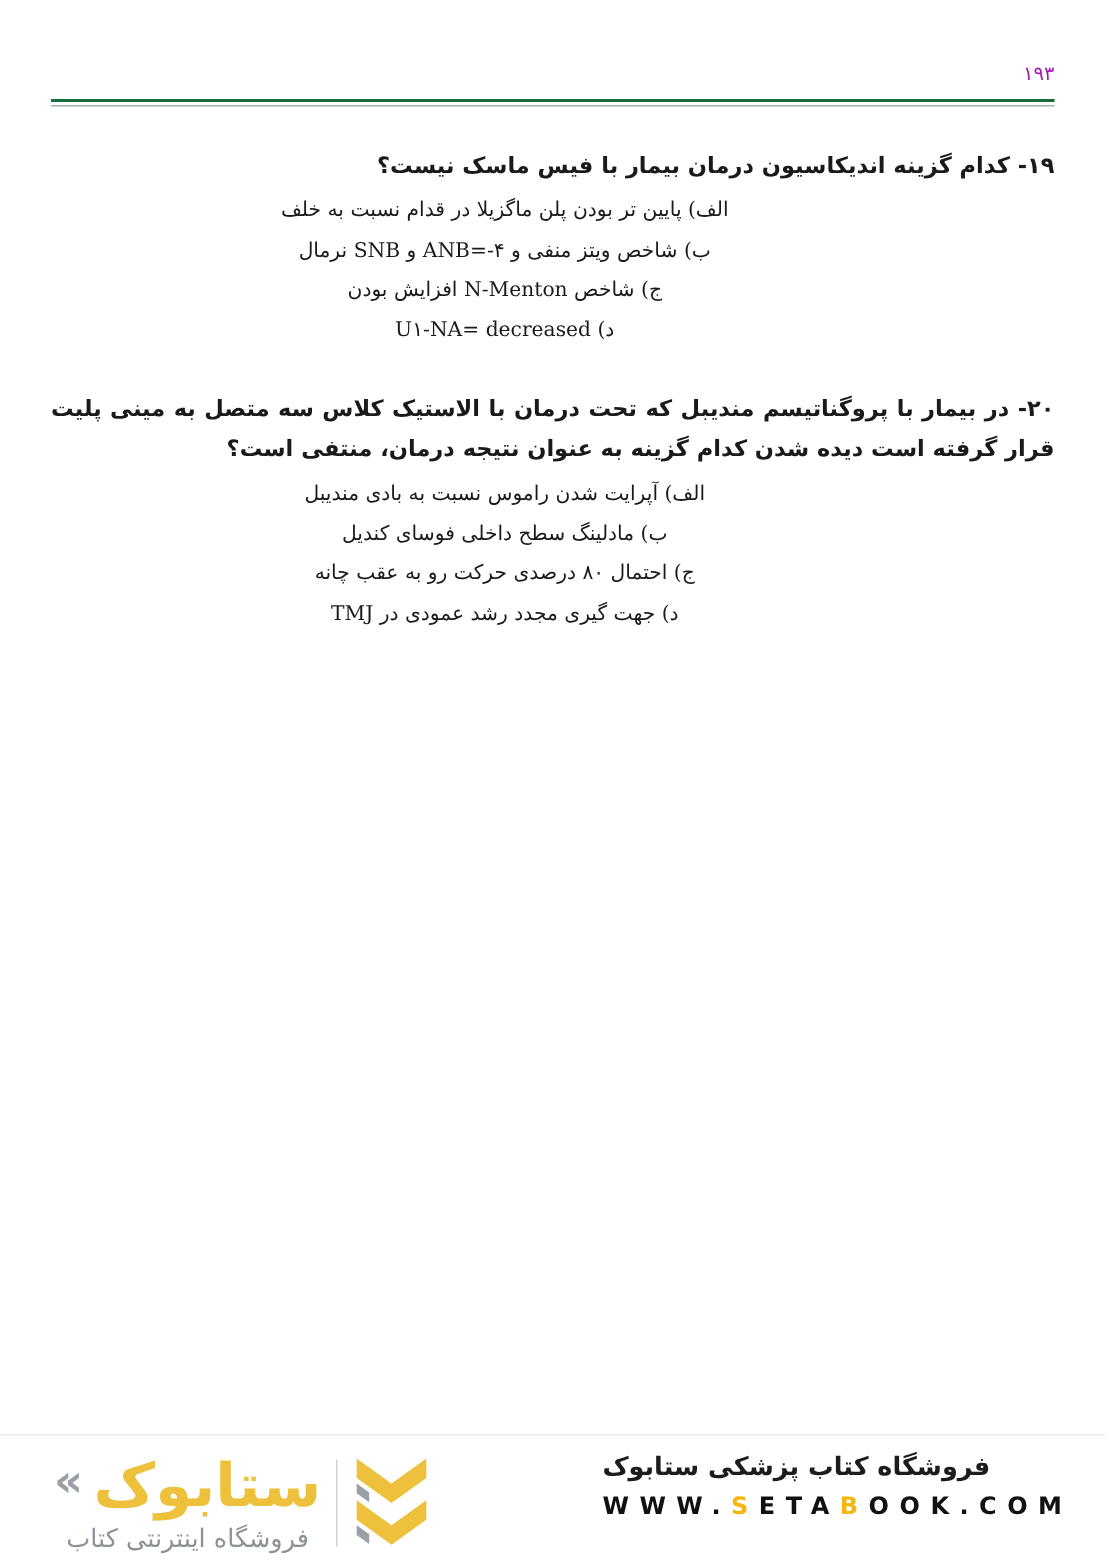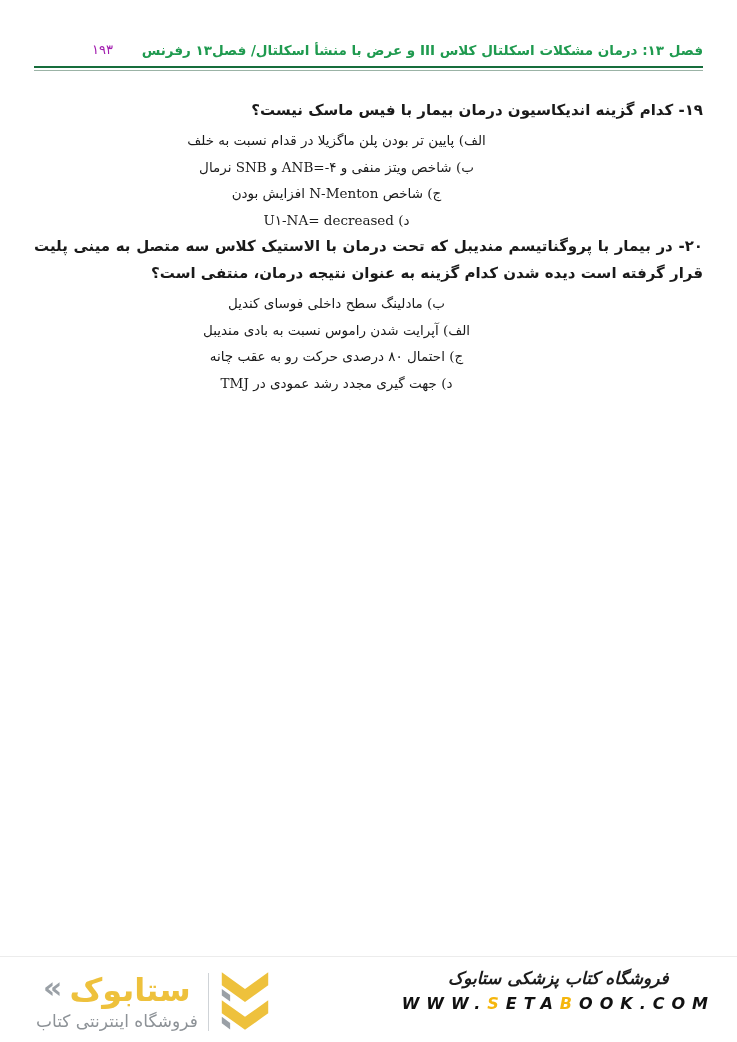--- a/index.html
+++ b/index.html
@@ -34,41 +34,41 @@
   }
   .rule{
     margin:8px 34px 0 34px;height:5px;
     border-top:2.5px solid var(--rule-dark-green);
     border-bottom:1px solid #9bb3a6;
   }
 
   
   .question{margin:0 34px;}
   .q19{margin-top:26px;}
-  .q20{}
+  .q20{margin-top:26px;}
   .q-title{
     font-weight:bold;font-size:15px;line-height:27px;
     text-align:right;
     font-family:"DejaVu Sans",sans-serif;
   }
   .q20 .q-title{text-align:justify;}
   .options{margin-top:3px;}
   .option{
     text-align:center;padding-left:0;padding-right:64px;
     font-size:13.5px;line-height:26.5px;
     font-family:"DejaVu Serif","DejaVu Sans",sans-serif;
   }
 
   
   .footer{
     position:absolute;left:0;right:0;bottom:0;height:86px;
     background:#fff;border-top:1px solid #ececec;
   }
   .footer-text{
-    position:absolute;right:22px;top:9px;text-align:center;font-style:italic;
+    position:absolute;right:22px;top:9px;text-align:left;
   }
   .store-name{
     font-size:17px;font-weight:bold;color:#1c1c1c;line-height:24px;
   }
   .site-url{
     direction:ltr;margin-top:4px;
     font-family:"DejaVu Sans",sans-serif;font-weight:bold;
     font-size:16px;letter-spacing:7px;color:#111;white-space:nowrap;
   }
   .site-url .gold{color:var(--gold);}
@@ -77,55 +77,54 @@
     position:absolute;left:36px;bottom:4px;
     display:flex;direction:ltr;align-items:center;gap:10px;
   }
   .logo-text-col{display:flex;flex-direction:column;align-items:center;}
   .wordmark-row{display:flex;align-items:center;gap:7px;}
   .guillemet{
     color:var(--logo-gray);font-size:30px;font-weight:bold;line-height:1;
     transform:translateY(-3px);
   }
   .wordmark{
-    color:var(--logo-gold);font-size:32px;font-weight:bold;line-height:1.1;
+    color:var(--logo-gold);font-size:40px;font-weight:bold;line-height:1.1;
     font-family:"DejaVu Sans",sans-serif;direction:rtl;
   }
   .logo-subtitle{
     color:#8d9297;font-size:17px;margin-top:3px;direction:rtl;
   }
   .logo-divider{width:1px;height:58px;background:#cfd3d7;}
   .emblem{display:block;}
 </style>
 </head>
 <body>
 
 <div class="page">
 
   <div class="header">
-    <div class="chapter-title">فصل ۱۳: درمان مشکلات اسکلتال کلاس III و عرض با منشأ اسکلتال/ فصل۱۳ رفرنس</div>
     <div class="page-number">۱۹۳</div>
   </div>
   <div class="rule"></div>
 
   <div class="question q19">
     <div class="q-title">۱۹- کدام گزینه اندیکاسیون درمان بیمار با فیس ماسک نیست؟</div>
     <div class="options">
       <div class="option">الف) پایین تر بودن پلن ماگزیلا در قدام نسبت به خلف</div>
       <div class="option">ب) شاخص ویتز منفی و ⁦ANB=-۴⁩ و SNB نرمال</div>
       <div class="option">ج) شاخص N-Menton افزایش بودن</div>
       <div class="option">د) ⁦U۱-NA= decreased⁩</div>
     </div>
   </div>
 
   <div class="question q20">
     <div class="q-title">۲۰- در بیمار با پروگناتیسم مندیبل که تحت درمان با الاستیک کلاس سه متصل به مینی پلیت قرار گرفته است دیده شدن کدام گزینه به عنوان نتیجه درمان، منتفی است؟</div>
     <div class="options">
+      <div class="option">الف) آپرایت شدن راموس نسبت به بادی مندیبل</div>
       <div class="option">ب) مادلینگ سطح داخلی فوسای کندیل</div>
-      <div class="option">الف) آپرایت شدن راموس نسبت به بادی مندیبل</div>
       <div class="option">ج) احتمال ۸۰ درصدی حرکت رو به عقب چانه</div>
       <div class="option">د) جهت گیری مجدد رشد عمودی در TMJ</div>
     </div>
   </div>
 
   <div class="footer">
 
     <div class="logo">
       <div class="logo-text-col">
         <div class="wordmark-row">

